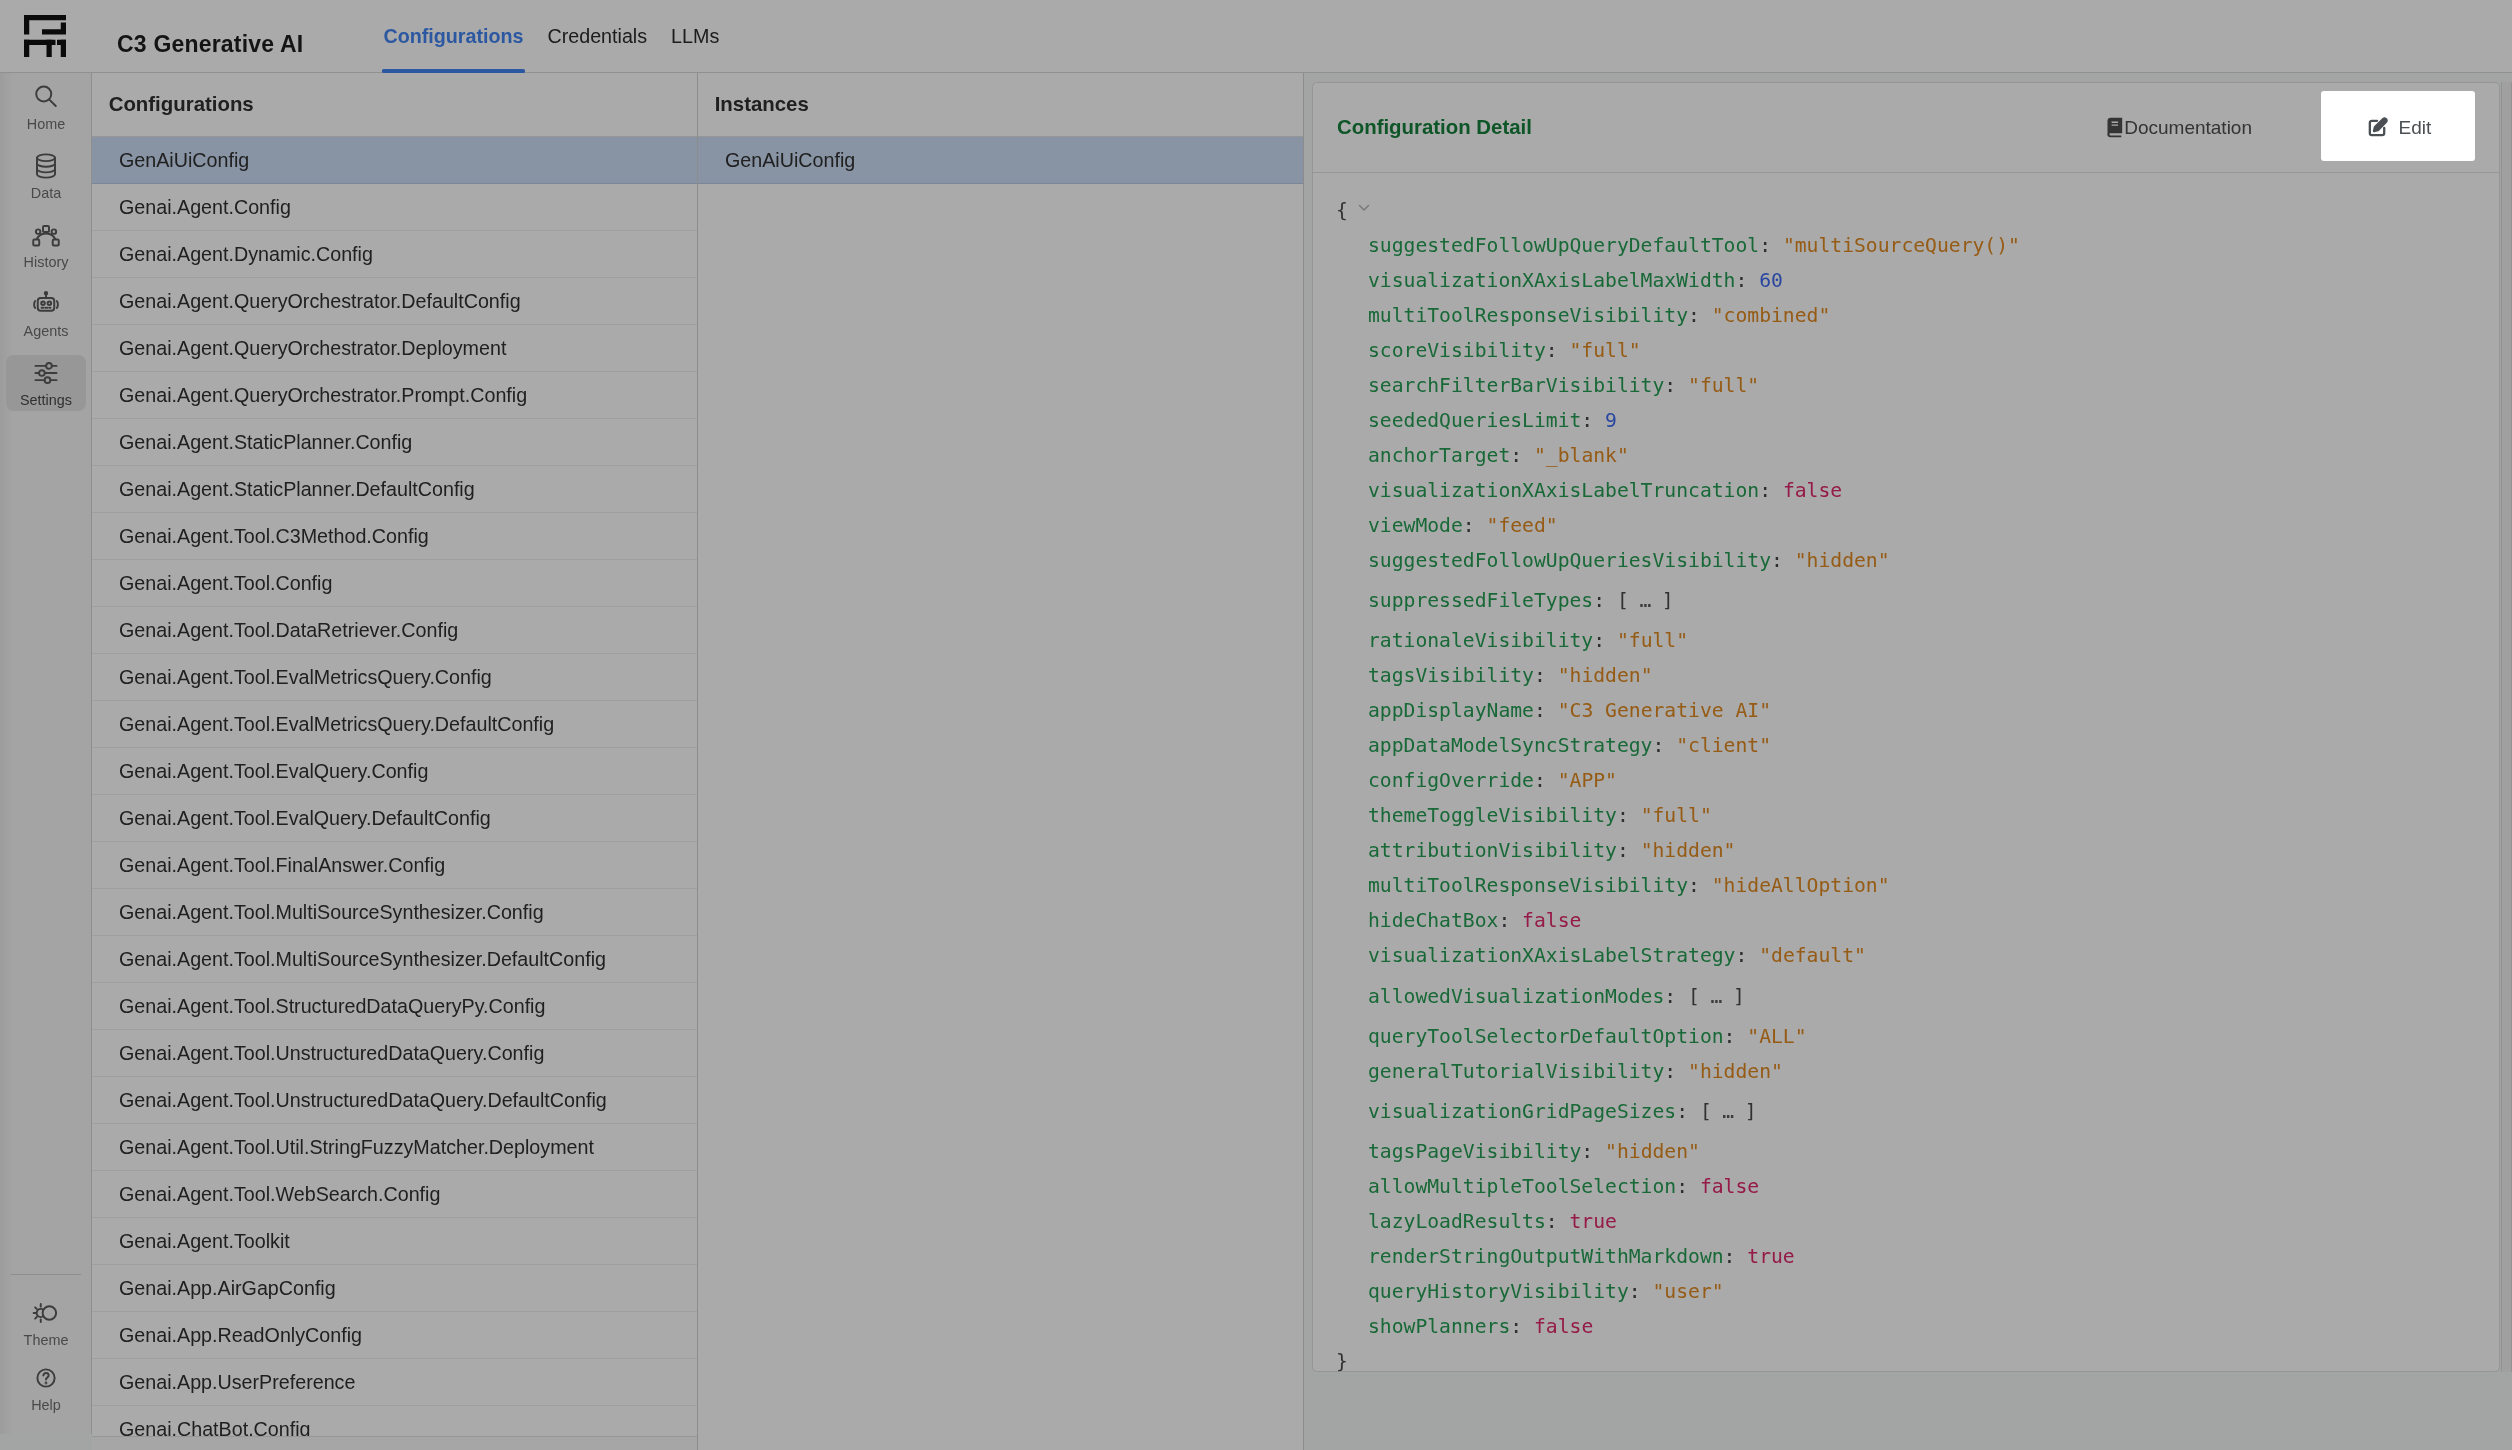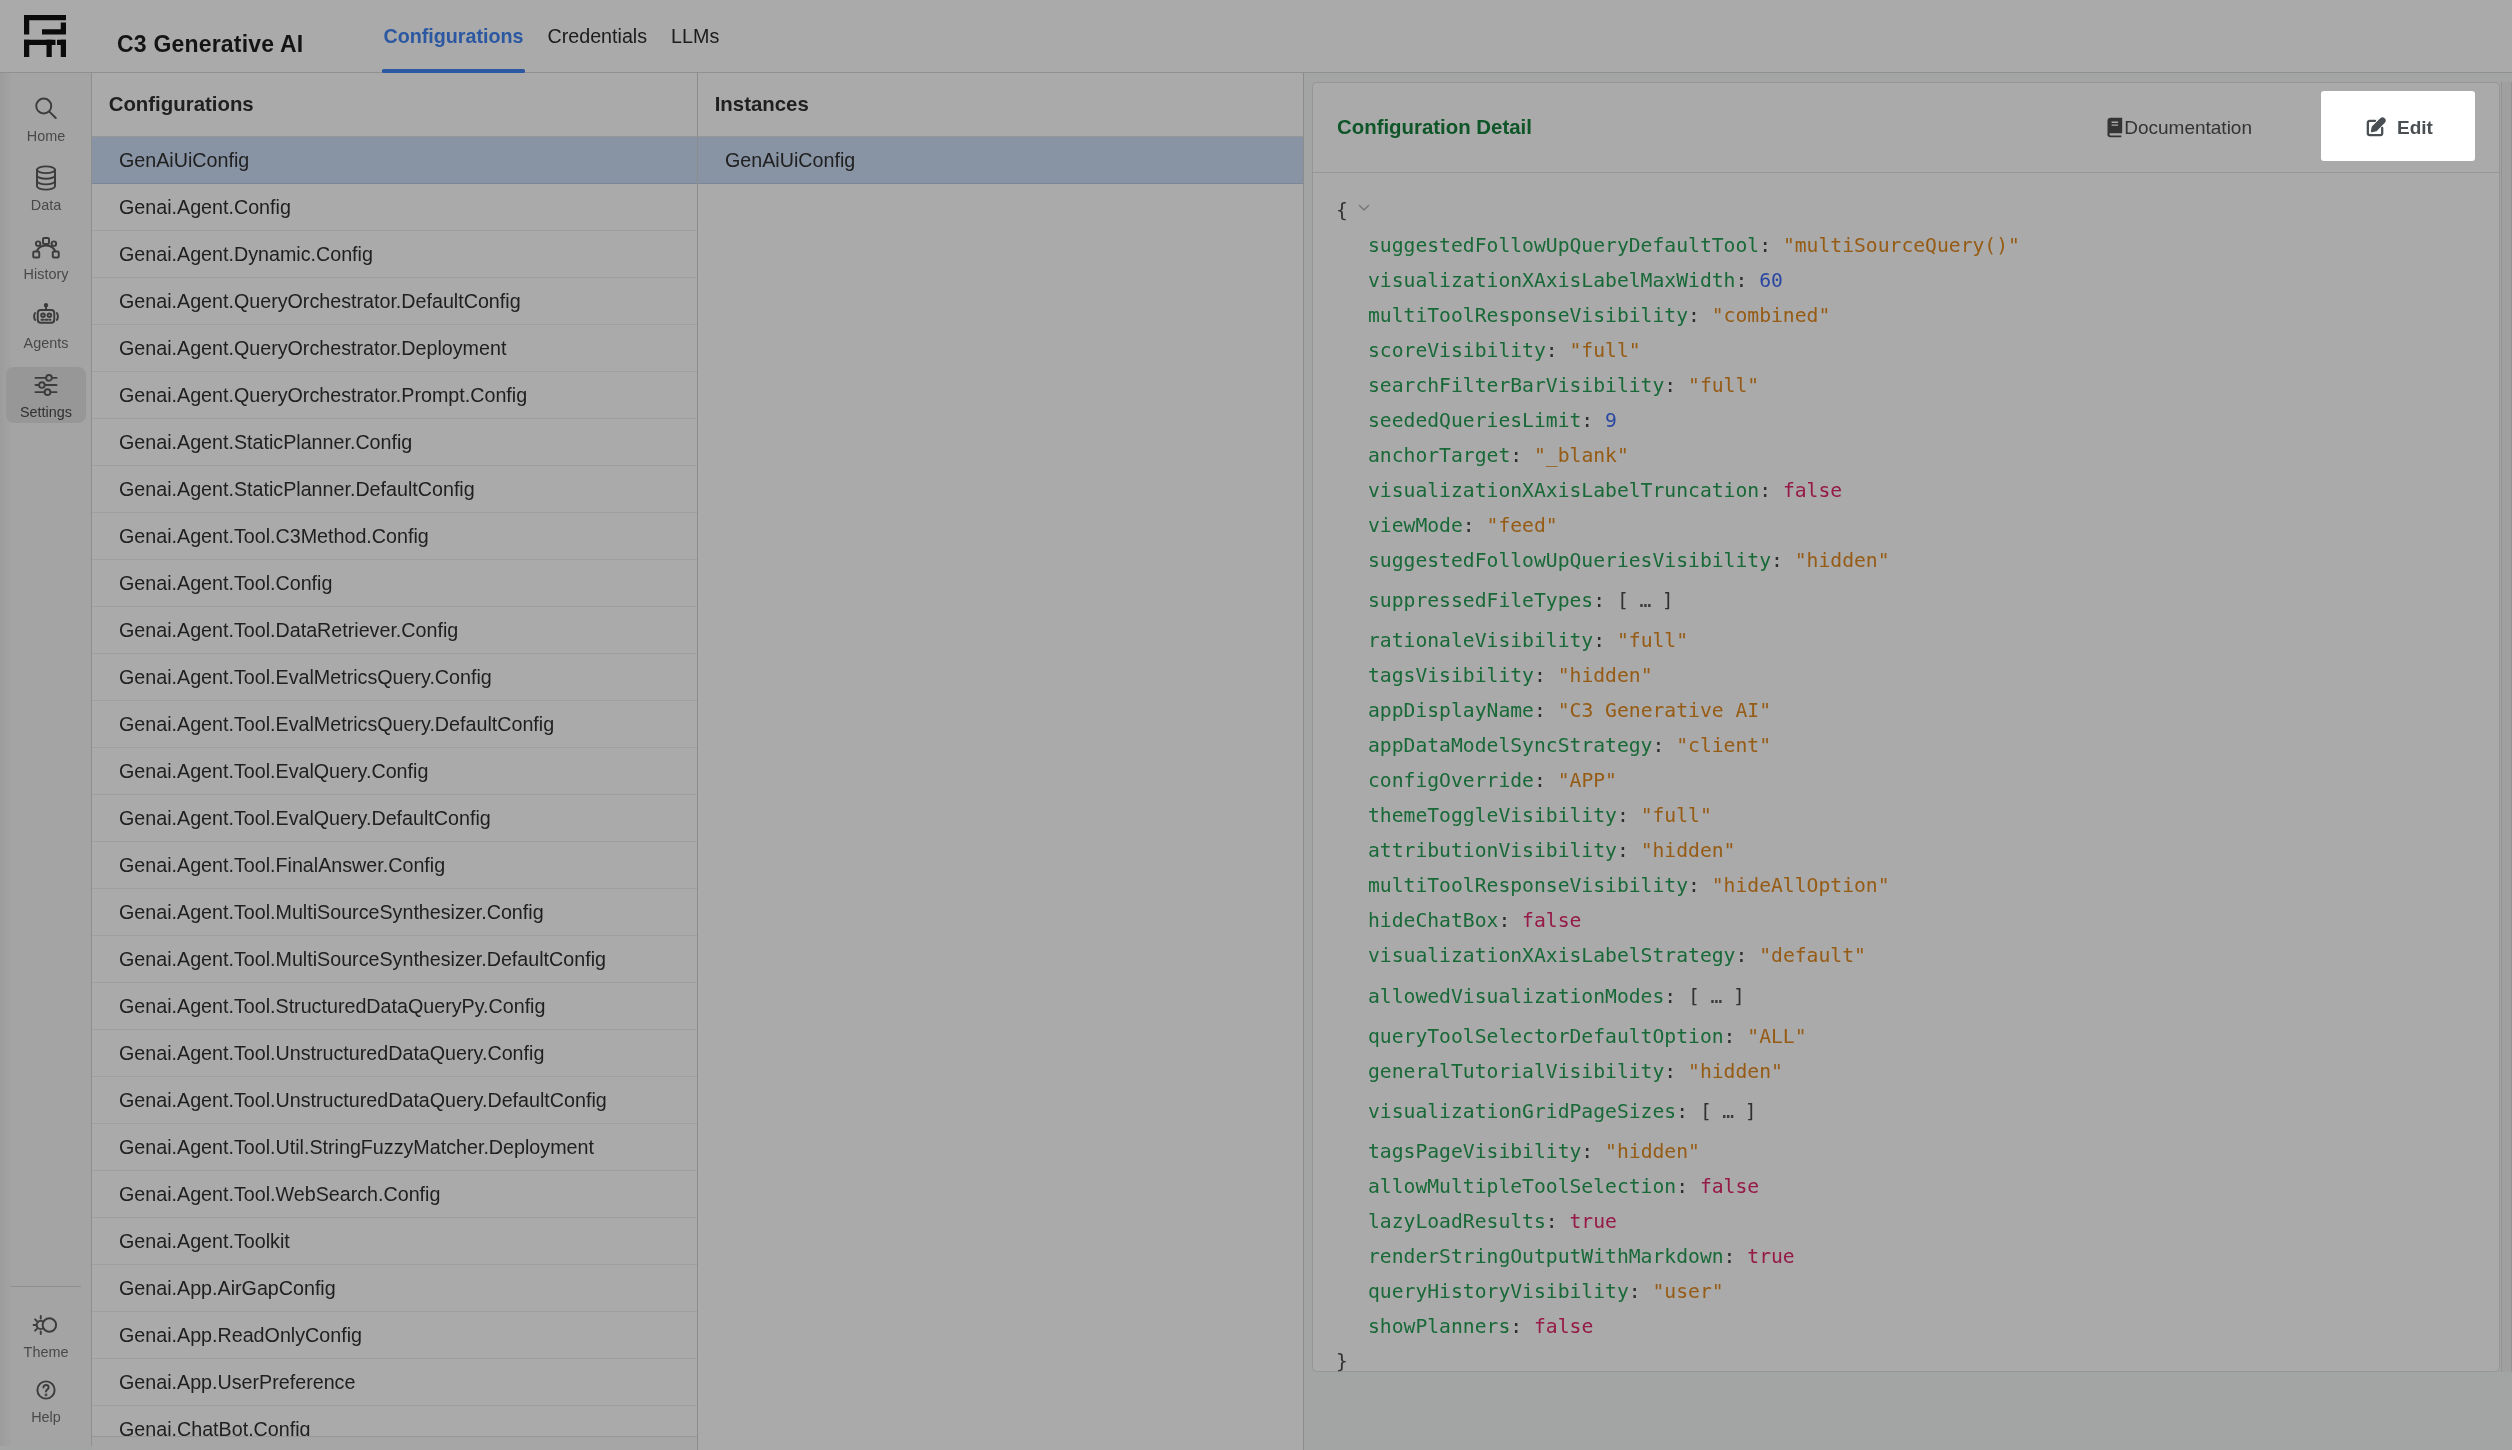--- a/index.html
+++ b/index.html
@@ -13,21 +13,21 @@
   .app-title { position:absolute; left:117px; top:0; height:88px; display:flex; align-items:center;
     font-size:23px; font-weight:700; color:#1f1f1f; letter-spacing:0.2px; }
   .tabs { position:absolute; left:382px; top:0; height:73px; display:flex; gap:21px; }
   .tab { position:relative; height:73px; display:flex; align-items:center; font-size:19.7px;
     font-weight:500; color:#2c2c2c; cursor:pointer; padding:0 1.5px; }
   .tab.active { color:var(--accent); font-weight:600; }
   .tab.active .tab-underline { position:absolute; left:0; right:0; bottom:0; height:4.5px;
     background:var(--accent); border-radius:1.5px; }
 
   
-  .sidebar { position:absolute; left:0; top:68px; width:92px; height:1378px;
+  .sidebar { position:absolute; left:0; top:56px; width:92px; height:1378px;
     background:linear-gradient(to right, rgba(0,0,0,0.05), rgba(0,0,0,0) 13.6px), #f7f7f7;
     border-right:0.8px solid #d7d7d7; z-index:4; }
   .side-nav { padding-top:23px; display:flex; flex-direction:column; gap:13px; }
   .side-item { width:80px; margin:0 6px; height:56px; border-radius:7.6px; display:flex;
     flex-direction:column; align-items:center; justify-content:center; gap:3.8px; cursor:pointer;
     color:#5a5a5a; }
   .side-item .side-label { font-size:14.4px; color:#6e6e6e; }
   .side-item.active { background:#e3e3e3; }
   .side-item.active .side-label { color:#4a4a4a; }
   .side-footer { position:absolute; bottom:18px; left:0; width:92px; display:flex;
@@ -53,21 +53,21 @@
   
   .detail-card { position:absolute; left:1312px; top:82px; width:1188px; height:1290px;
     background:#ffffff; border:0.8px solid #e0e0e0; border-radius:4.5px; }
   .detail-header { height:90px; border-bottom:0.8px solid #e2e2e2; display:flex;
     align-items:center; padding:0 24px; }
   .detail-title { font-size:20.4px; font-weight:600; color:#15803d; flex:1; }
   .doc-button { display:flex; align-items:center; font-size:19px; color:#4f4f4f;
     cursor:pointer; margin-right:70px; }
   .edit-button { width:153px; height:70px; background:#ffffff; border:none; border-radius:3px;
     display:flex; align-items:center; justify-content:center; gap:9.8px; font-size:19px;
-    font-weight:700; color:#4a4f54; cursor:pointer; font-family:"Liberation Sans",sans-serif; }
+    font-weight:400; color:#4a4f54; cursor:pointer; font-family:"Liberation Sans",sans-serif; }
 
   
   .json-body { padding:19.7px 24px 0 23px; font-family:"DejaVu Sans Mono", monospace;
     font-size:19.7px; line-height:35px; color:#474747; }
   .json-line { white-space:nowrap; }
   .json-entry { padding-left:32px; }
   .json-entry.is-array { padding-top:5.3px; padding-bottom:5.3px; }
   .tok-key { color:var(--tok-key); }
   .tok-colon { color:#474747; }
   .tok-string { color:var(--tok-string); }

